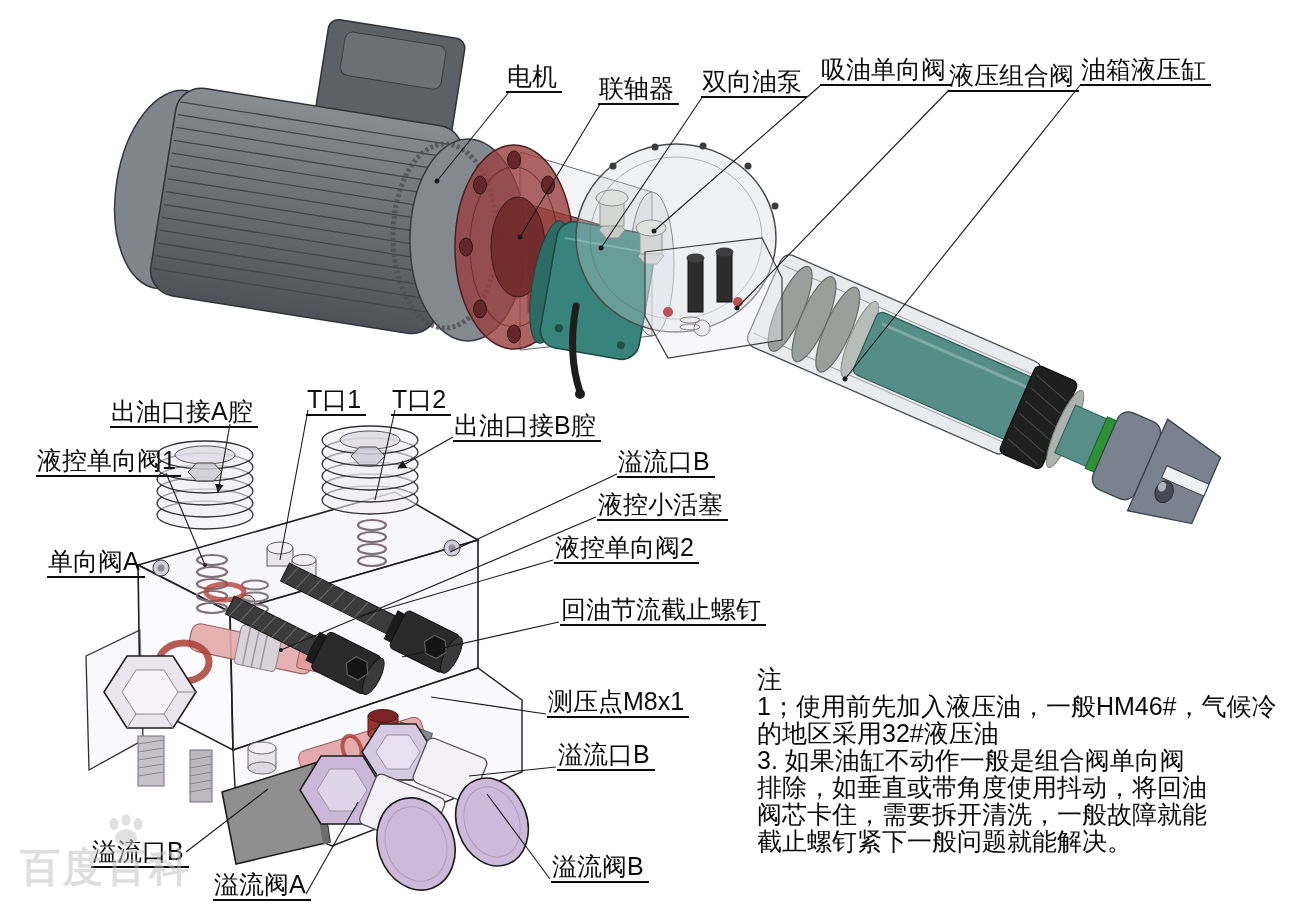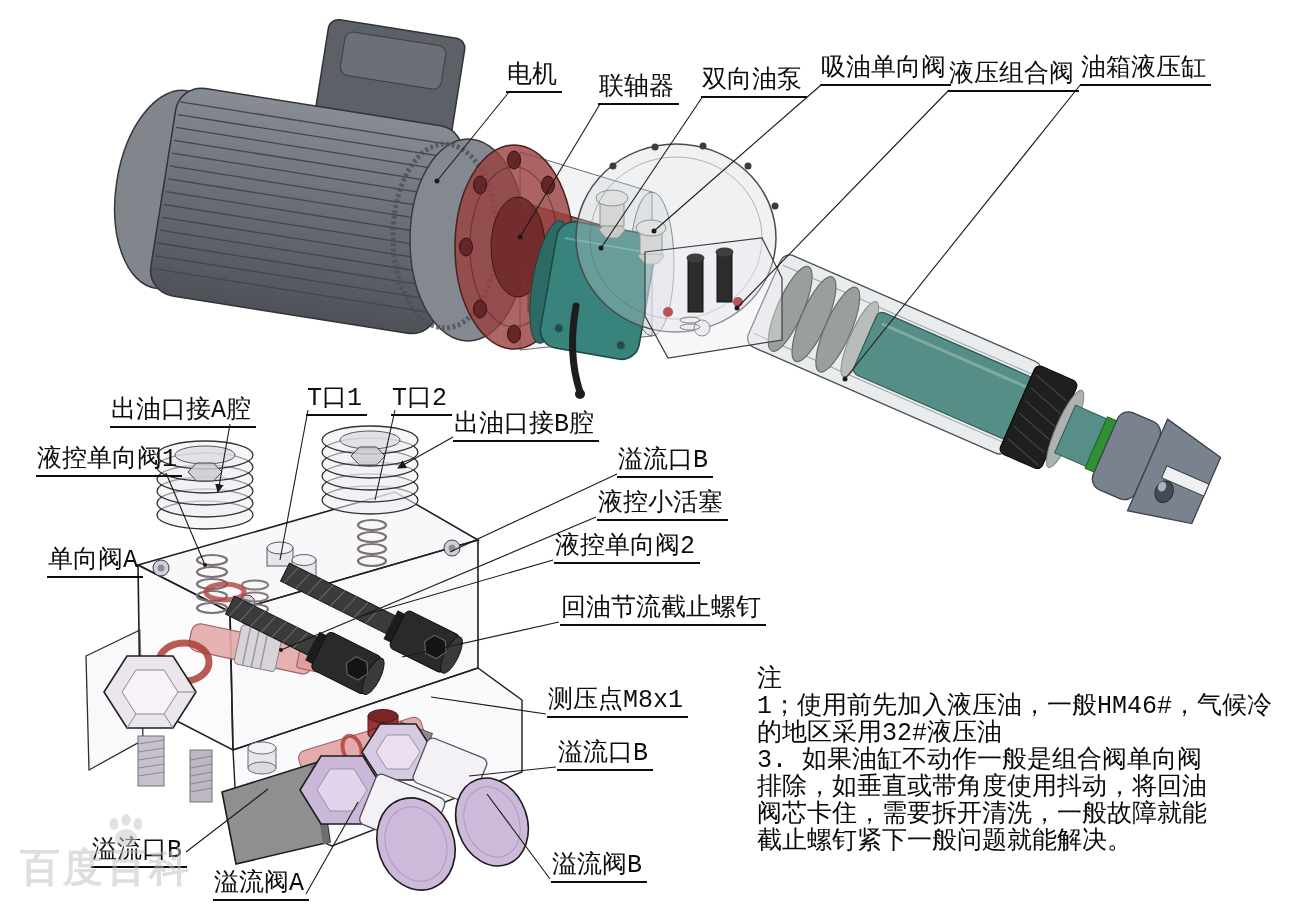--- a/index.html
+++ b/index.html
@@ -1,17 +1,17 @@
 <!DOCTYPE html>
 <html><head>
 <meta charset="utf-8">
 <style>
   html,body{margin:0;padding:0;background:#ffffff;}
   #stage{position:relative;width:1291px;height:913px;background:#ffffff;overflow:hidden;
-         font-family:Liberation Mono, monospace;}
+         font-family:Liberation Sans, sans-serif;}
   #art{position:absolute;left:0;top:0;pointer-events:none;}
   .lbl{position:absolute;font-size:25px;line-height:1.05;color:#0d0d0d;white-space:nowrap;
        border-bottom:2px solid #0d0d0d;padding:0 5px 2px 1px;}
   .title{position:absolute;font-size:26px;color:#0d0d0d;white-space:nowrap;}
   .notes{position:absolute;left:757px;top:666px;width:534px;color:#0a0a0a;}
   .notes div{font-size:25px;line-height:27px;white-space:nowrap;}
   .watermark{position:absolute;left:16px;top:814px;width:215px;height:92px;}
   .watermark .wm-text{position:absolute;left:4px;top:26px;font-size:40px;font-weight:bold;
        letter-spacing:3px;color:rgba(190,190,190,0.5);white-space:nowrap;}
   .watermark svg{position:absolute;left:88px;top:0;}

